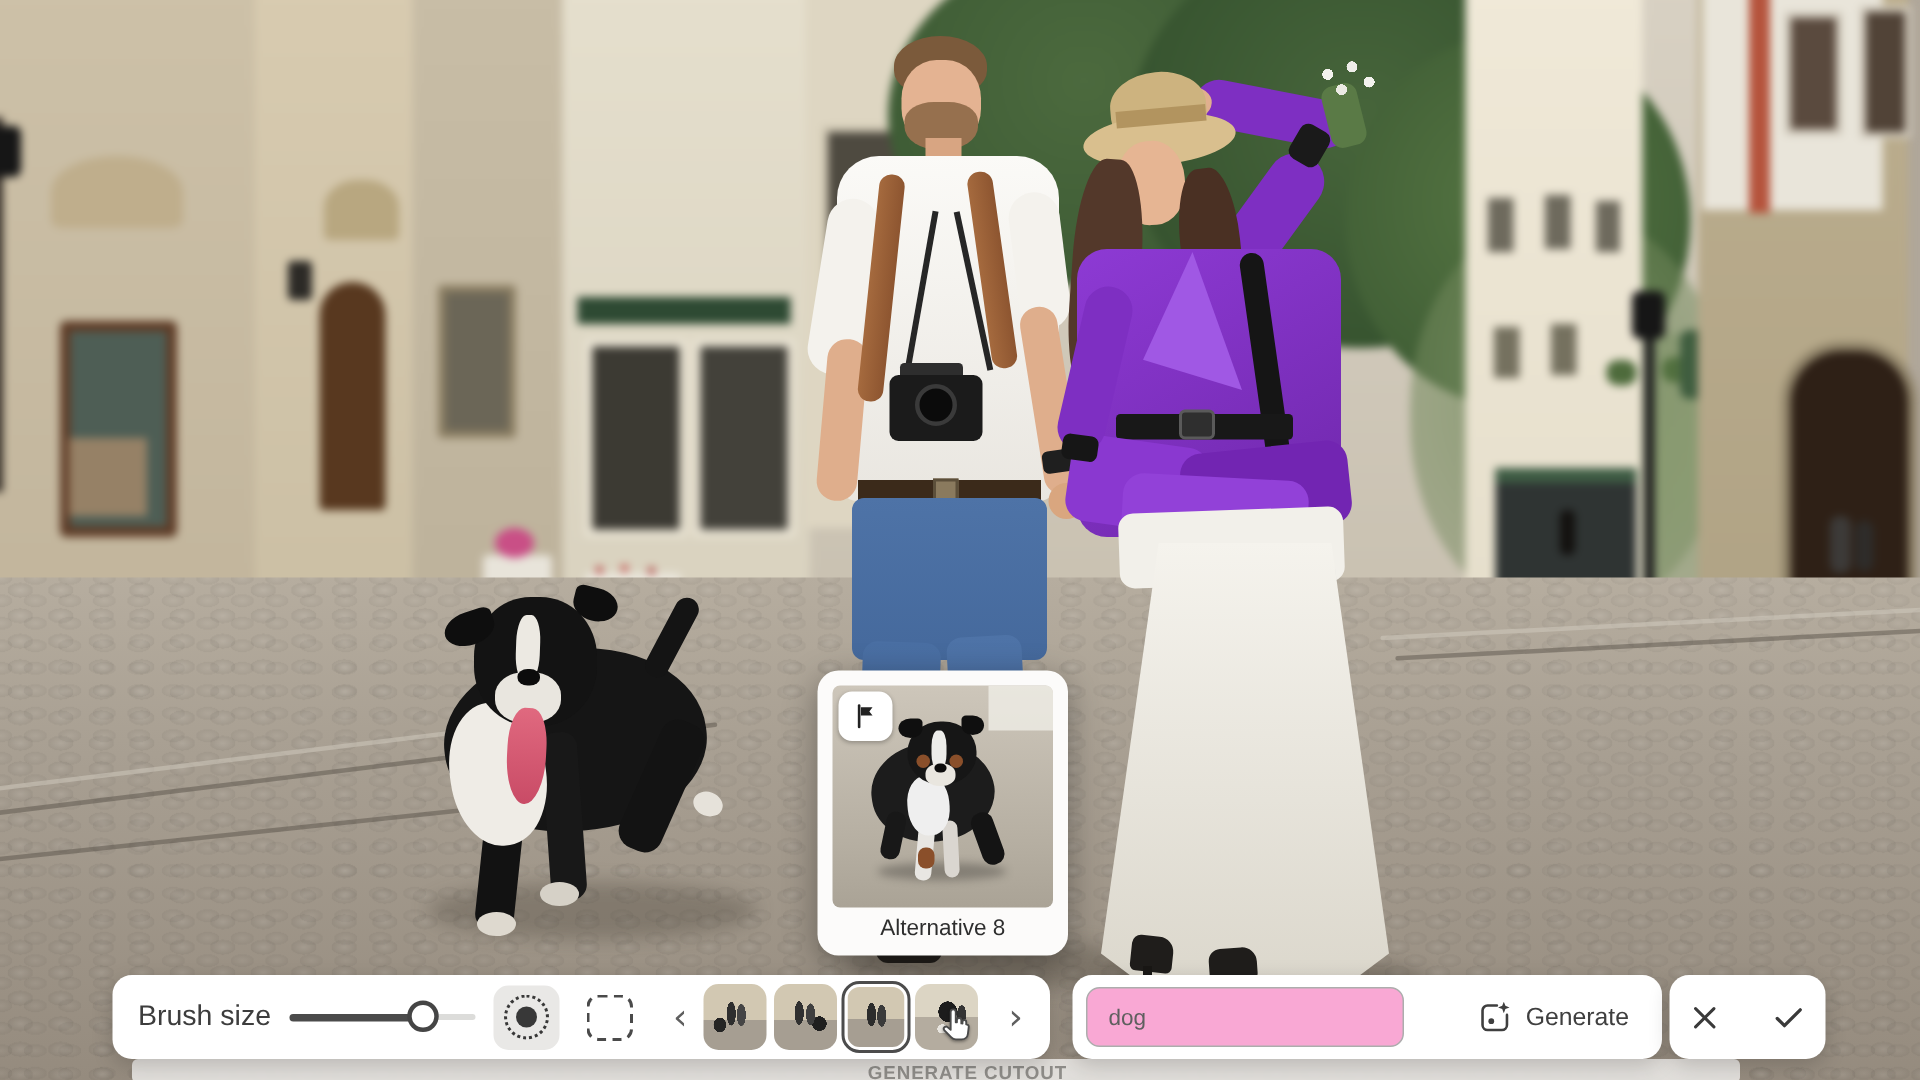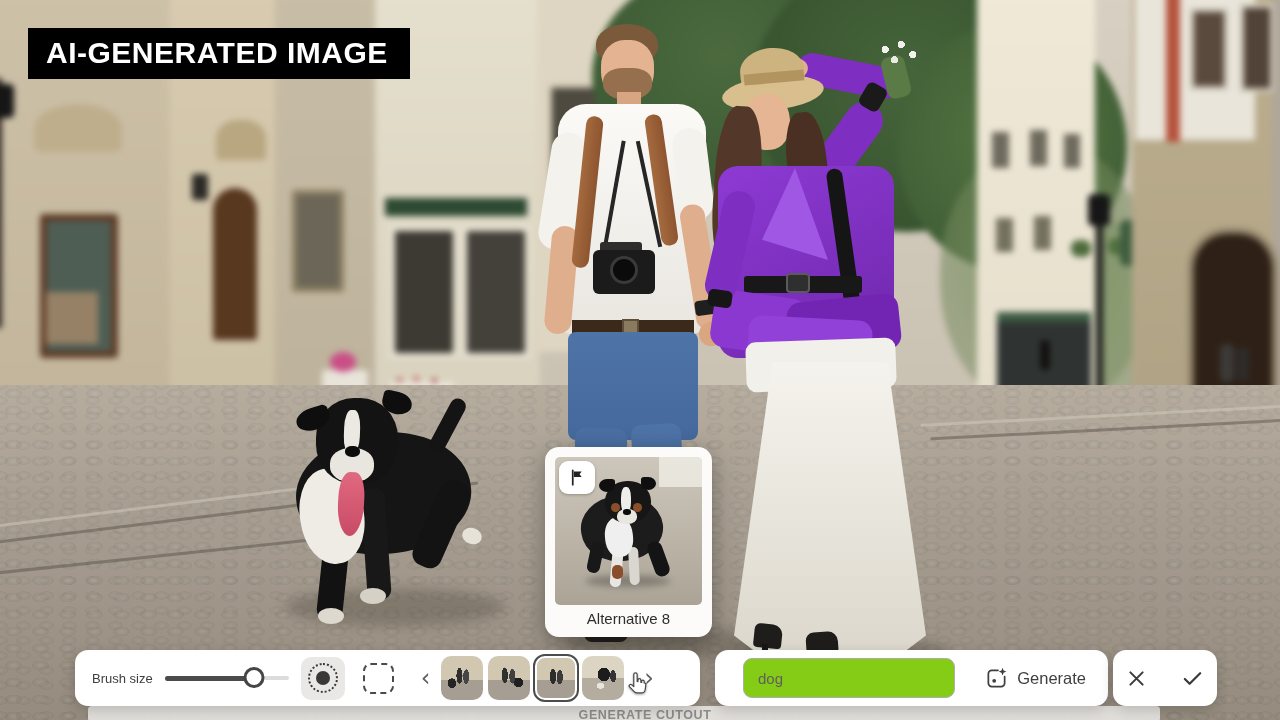--- a/index.html
+++ b/index.html
@@ -29,21 +29,21 @@
     background:linear-gradient(180deg,#cdc6ba 0%,#b6afa2 70%,#aaa396 100%);}
   .flag-btn{position:absolute;left:4px;top:4px;width:36px;height:33px;background:#fff;border:none;
     border-radius:9px;display:flex;align-items:center;justify-content:center;box-shadow:0 1px 3px rgba(0,0,0,.25);cursor:pointer;}
   .popup-label{position:absolute;left:0;right:0;top:163px;text-align:center;font-size:15px;color:#2e2e2e;}
   
   .panel{position:absolute;top:650px;height:56px;background:#fff;border-radius:13px;
     box-shadow:0 4px 14px rgba(0,0,0,.18);display:flex;align-items:center;z-index:50;}
   .p1{left:75px;width:625px;}
   .p2{left:715px;width:393px;}
   .p3{left:1113px;width:104px;justify-content:center;gap:26px;}
-  .brush-label{font-size:13px;color:#3d3d3d;margin-left:17px;white-space:nowrap;}
+  .brush-label{font-size:19px;color:#3d3d3d;margin-left:17px;white-space:nowrap;}
   .slider{position:relative;width:124px;height:22px;margin-left:12px;flex:none;}
   .slider .track{position:absolute;left:0;top:9px;width:100%;height:4px;border-radius:2px;background:#dcdcda;}
   .slider .fill{position:absolute;left:0;top:8.5px;height:5px;border-radius:3px;background:#4b4b4b;width:var(--brush-pct,72%);}
   .slider .knob{position:absolute;top:0;left:var(--brush-pct,72%);transform:translateX(-50%);
     width:21px;height:21px;background:#fff;border:3px solid #454545;border-radius:50%;box-sizing:border-box;}
   .tool-btn{width:44px;height:43px;border:none;background:transparent;border-radius:10px;margin-left:12px;
     display:flex;align-items:center;justify-content:center;position:relative;cursor:pointer;flex:none;}
   .tool-btn.selected{background:#e9e8e6;}
   .brush-glyph{width:26px;height:26px;border:2px dotted #383838;border-radius:50%;
     display:flex;align-items:center;justify-content:center;}
@@ -64,22 +64,22 @@
     radial-gradient(5px 13px at 40% 44%, #303030 60%, transparent 61%),
     radial-gradient(5px 12px at 58% 46%, #3f3f3f 60%, transparent 61%),
     radial-gradient(8px 8px at 72% 60%, #1f1f1f 60%, transparent 61%);}
   .t3 .fig{background:
     radial-gradient(5px 13px at 42% 46%, #2c2c2c 60%, transparent 61%),
     radial-gradient(5px 12px at 60% 48%, #3a3a3a 60%, transparent 61%);}
   .t4 .fig{background:
     radial-gradient(10px 11px at 52% 42%, #1c1c1c 62%, transparent 63%),
     radial-gradient(5px 10px at 74% 46%, #343434 60%, transparent 61%),
     radial-gradient(6px 5px at 44% 68%, #e8e5df 60%, transparent 61%);}
-  .prompt{margin-left:28px;width:212px;height:40px;box-sizing:border-box;border:1.5px solid #adadad;
-    border-radius:9px;font-size:15px;color:#5f5f5f;padding:0 14px;outline:none;background:#84cc16;
+  .prompt{margin-left:9px;width:212px;height:40px;box-sizing:border-box;border:1.5px solid #adadad;
+    border-radius:9px;font-size:15px;color:#5f5f5f;padding:0 14px;outline:none;background:#f9a8d4;
     font-family:"Liberation Sans",sans-serif;}
   .gen-btn{margin-left:auto;margin-right:16px;border:none;background:none;display:flex;align-items:center;
     gap:9px;cursor:pointer;color:#3f3f3f;}
   .gen-btn span{font-size:16.5px;color:#3f3f3f;}
   .icon-btn{border:none;background:none;padding:4px;cursor:pointer;display:flex;align-items:center;}
   
   .tipbar{position:absolute;left:88px;top:706px;width:1072px;height:16px;background:rgba(229,227,223,.95);
     border-radius:4px;z-index:45;}
   .tiptext{position:absolute;left:560px;top:708px;width:170px;text-align:center;font-size:12.5px;
     font-weight:bold;color:#8f8d89;letter-spacing:.6px;z-index:46;}
@@ -240,21 +240,20 @@
     <div class="abs" style="left:714px;top:190px;width:32px;height:112px;background:#7e2fc2;border-radius:16px;transform:rotate(13deg);"></div>
     <div class="abs" style="left:708px;top:290px;width:24px;height:17px;background:#161616;border-radius:5px;transform:rotate(8deg);"></div>
     <div class="abs" style="left:746px;top:340px;width:150px;height:50px;background:#f2f0ea;border-radius:10px;transform:rotate(-2deg);"></div>
     <div class="abs" style="left:734px;top:362px;width:192px;height:288px;background:linear-gradient(180deg,#f5f3ed,#dcd8cd),repeating-linear-gradient(90deg,transparent 0 28px,rgba(0,0,0,.05) 28px 32px);clip-path:polygon(20% 0,80% 0,100% 95%,90% 100%,10% 100%,0 95%);"></div>
     <div class="abs" style="left:754px;top:624px;width:28px;height:24px;background:#1f1d1b;border-radius:6px 10px 4px 4px;transform:rotate(6deg);"></div>
     <div class="abs" style="left:762px;top:644px;width:6px;height:14px;background:#191715;"></div>
     <div class="abs" style="left:806px;top:632px;width:32px;height:22px;background:#1f1d1b;border-radius:8px 10px 4px 4px;transform:rotate(-4deg);"></div>
     <div class="abs" style="left:818px;top:650px;width:6px;height:13px;background:#191715;"></div>
   </div>
 
-  <div class="badge">AI-GENERATED IMAGE</div>
 
   <div class="popup">
     <div class="popup-img">
       <div class="abs" style="left:104px;top:0;width:44px;height:30px;background:rgba(242,240,233,.75);"></div>
       <div class="abs" style="left:30px;top:118px;width:86px;height:12px;background:rgba(0,0,0,.25);border-radius:50%;filter:blur(3px);"></div>
       <div class="abs" style="left:26px;top:38px;width:82px;height:66px;background:#1c1c1c;border-radius:48% 54% 48% 50%;transform:rotate(-8deg);"></div>
       <div class="abs" style="left:96px;top:84px;width:15px;height:36px;background:#141414;border-radius:7px;transform:rotate(-20deg);"></div>
       <div class="abs" style="left:34px;top:84px;width:13px;height:32px;background:#181818;border-radius:6px;transform:rotate(12deg);"></div>
       <div class="abs" style="left:56px;top:94px;width:11px;height:36px;background:#e8e6e2;border-radius:5px;transform:rotate(5deg);"></div>
       <div class="abs" style="left:74px;top:90px;width:10px;height:38px;background:#dad6d0;border-radius:5px;transform:rotate(-3deg);"></div>

